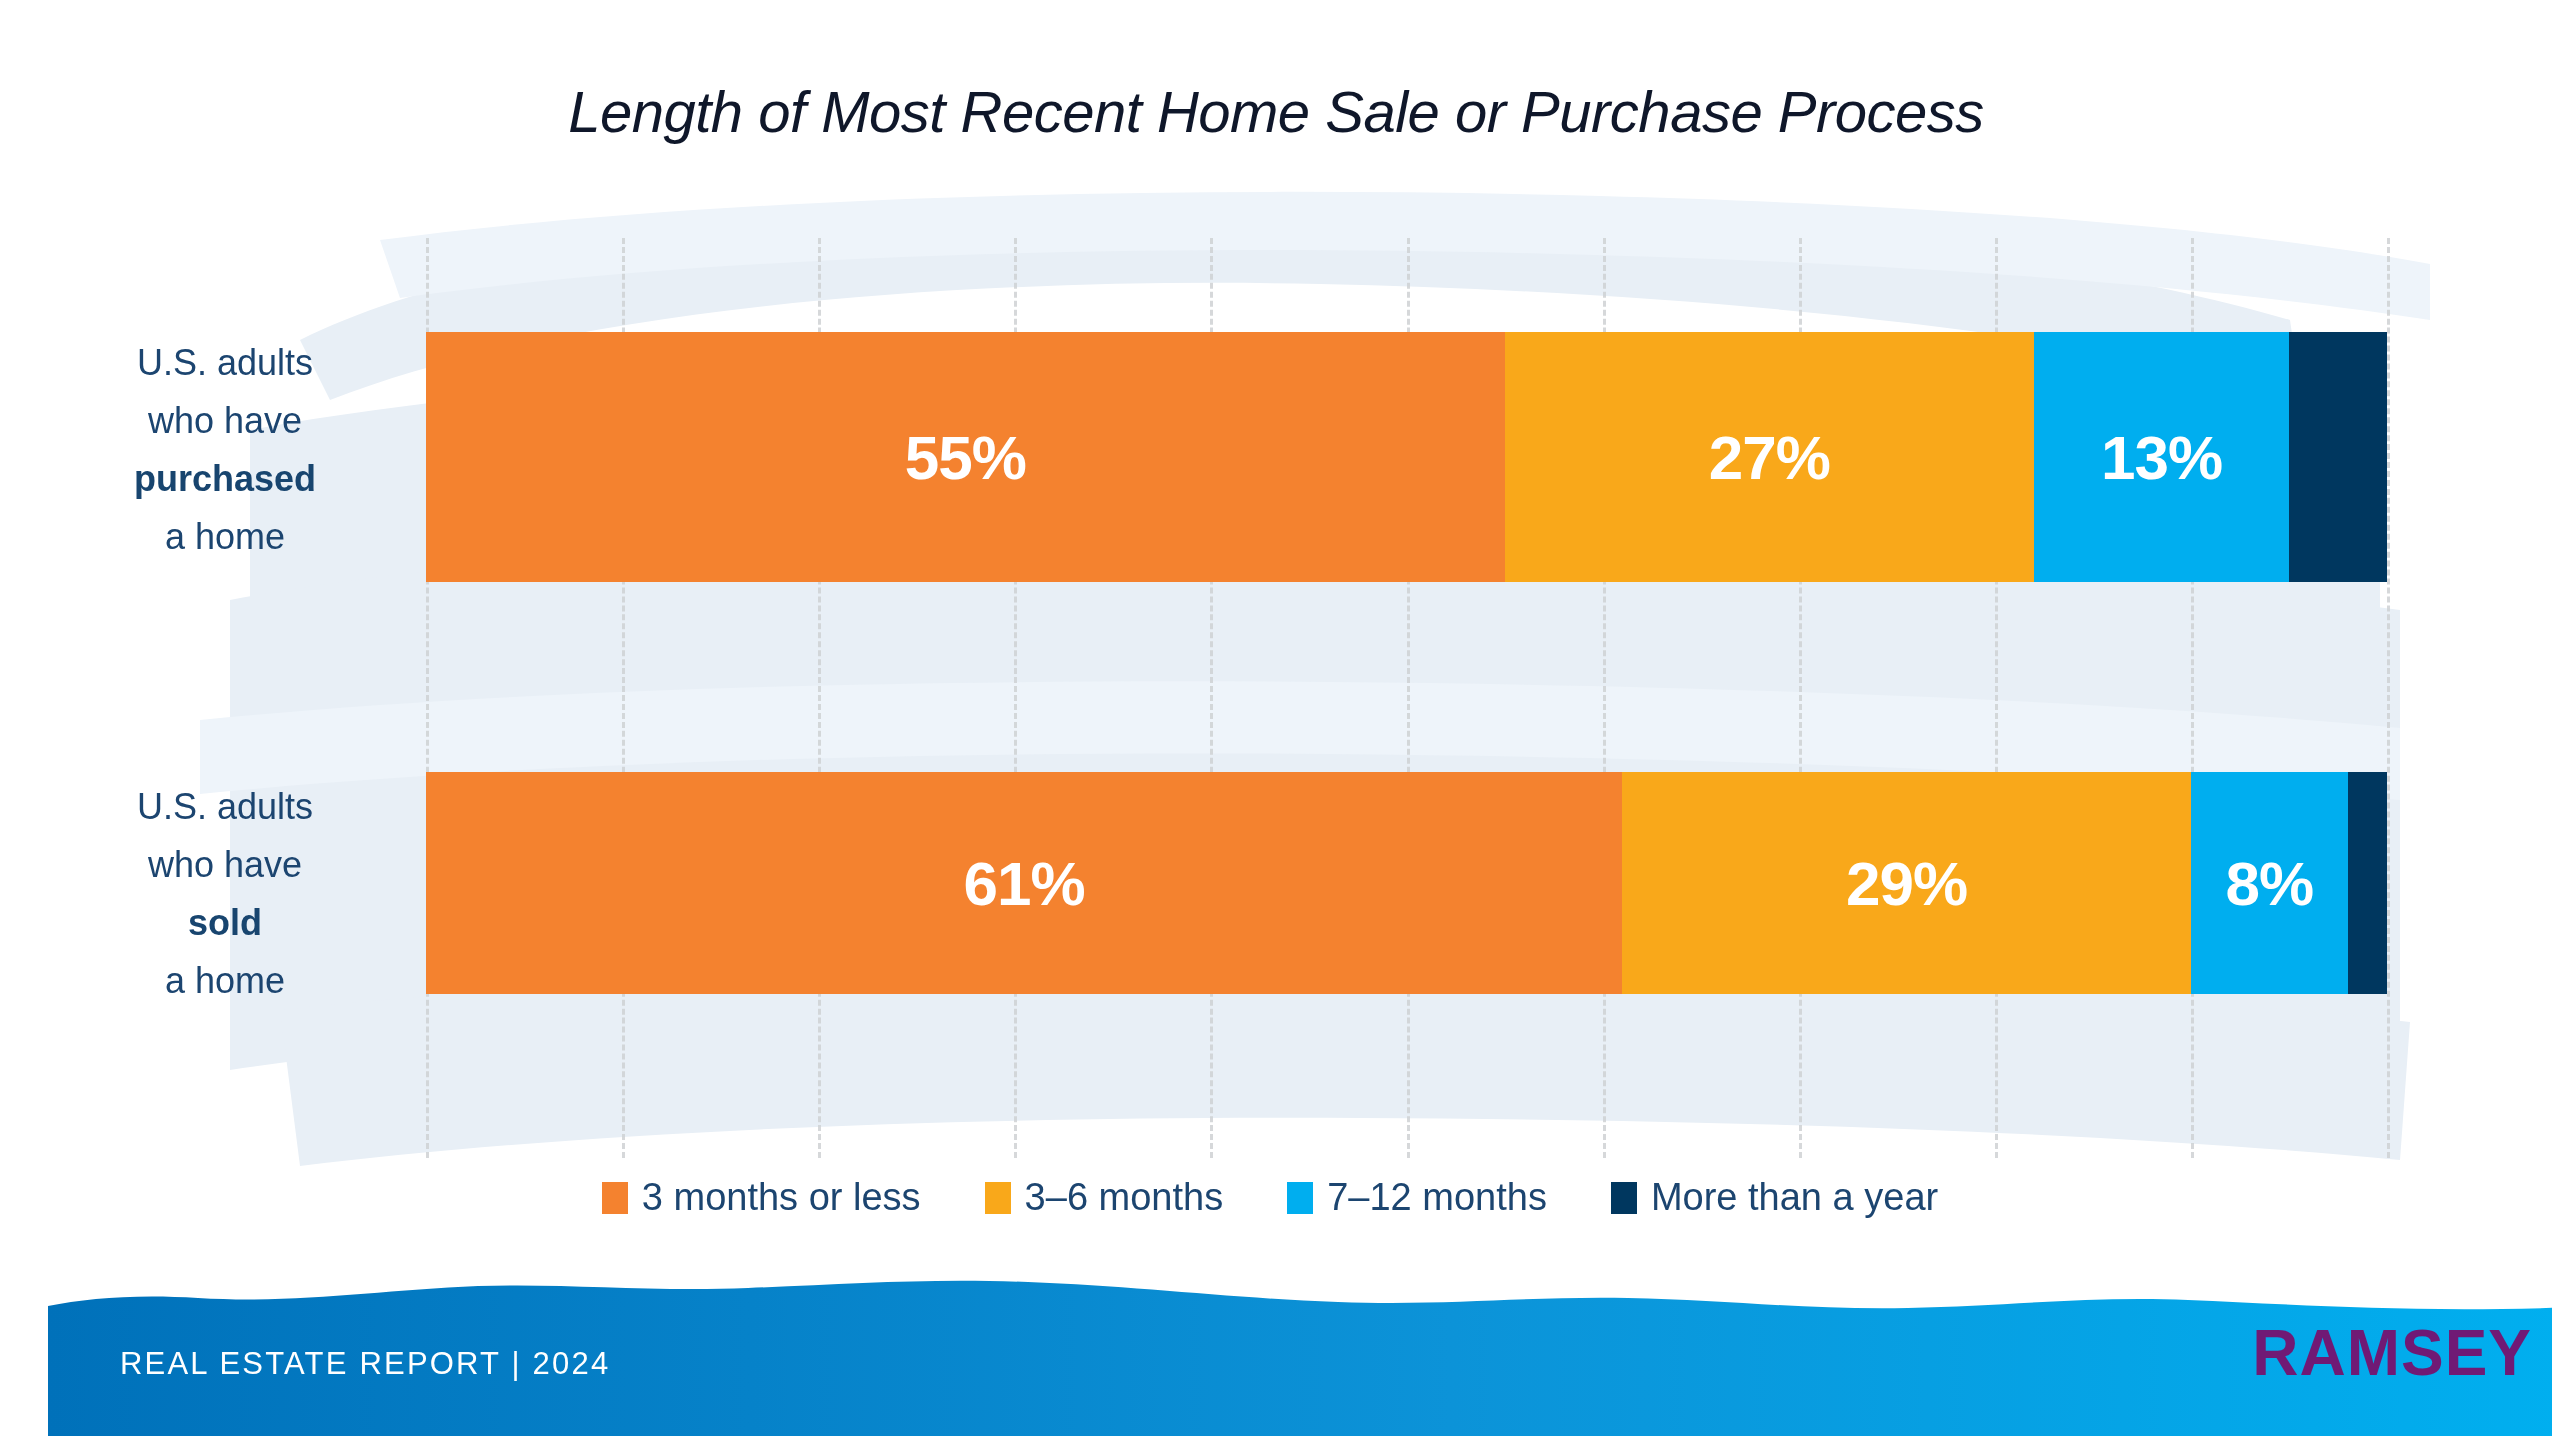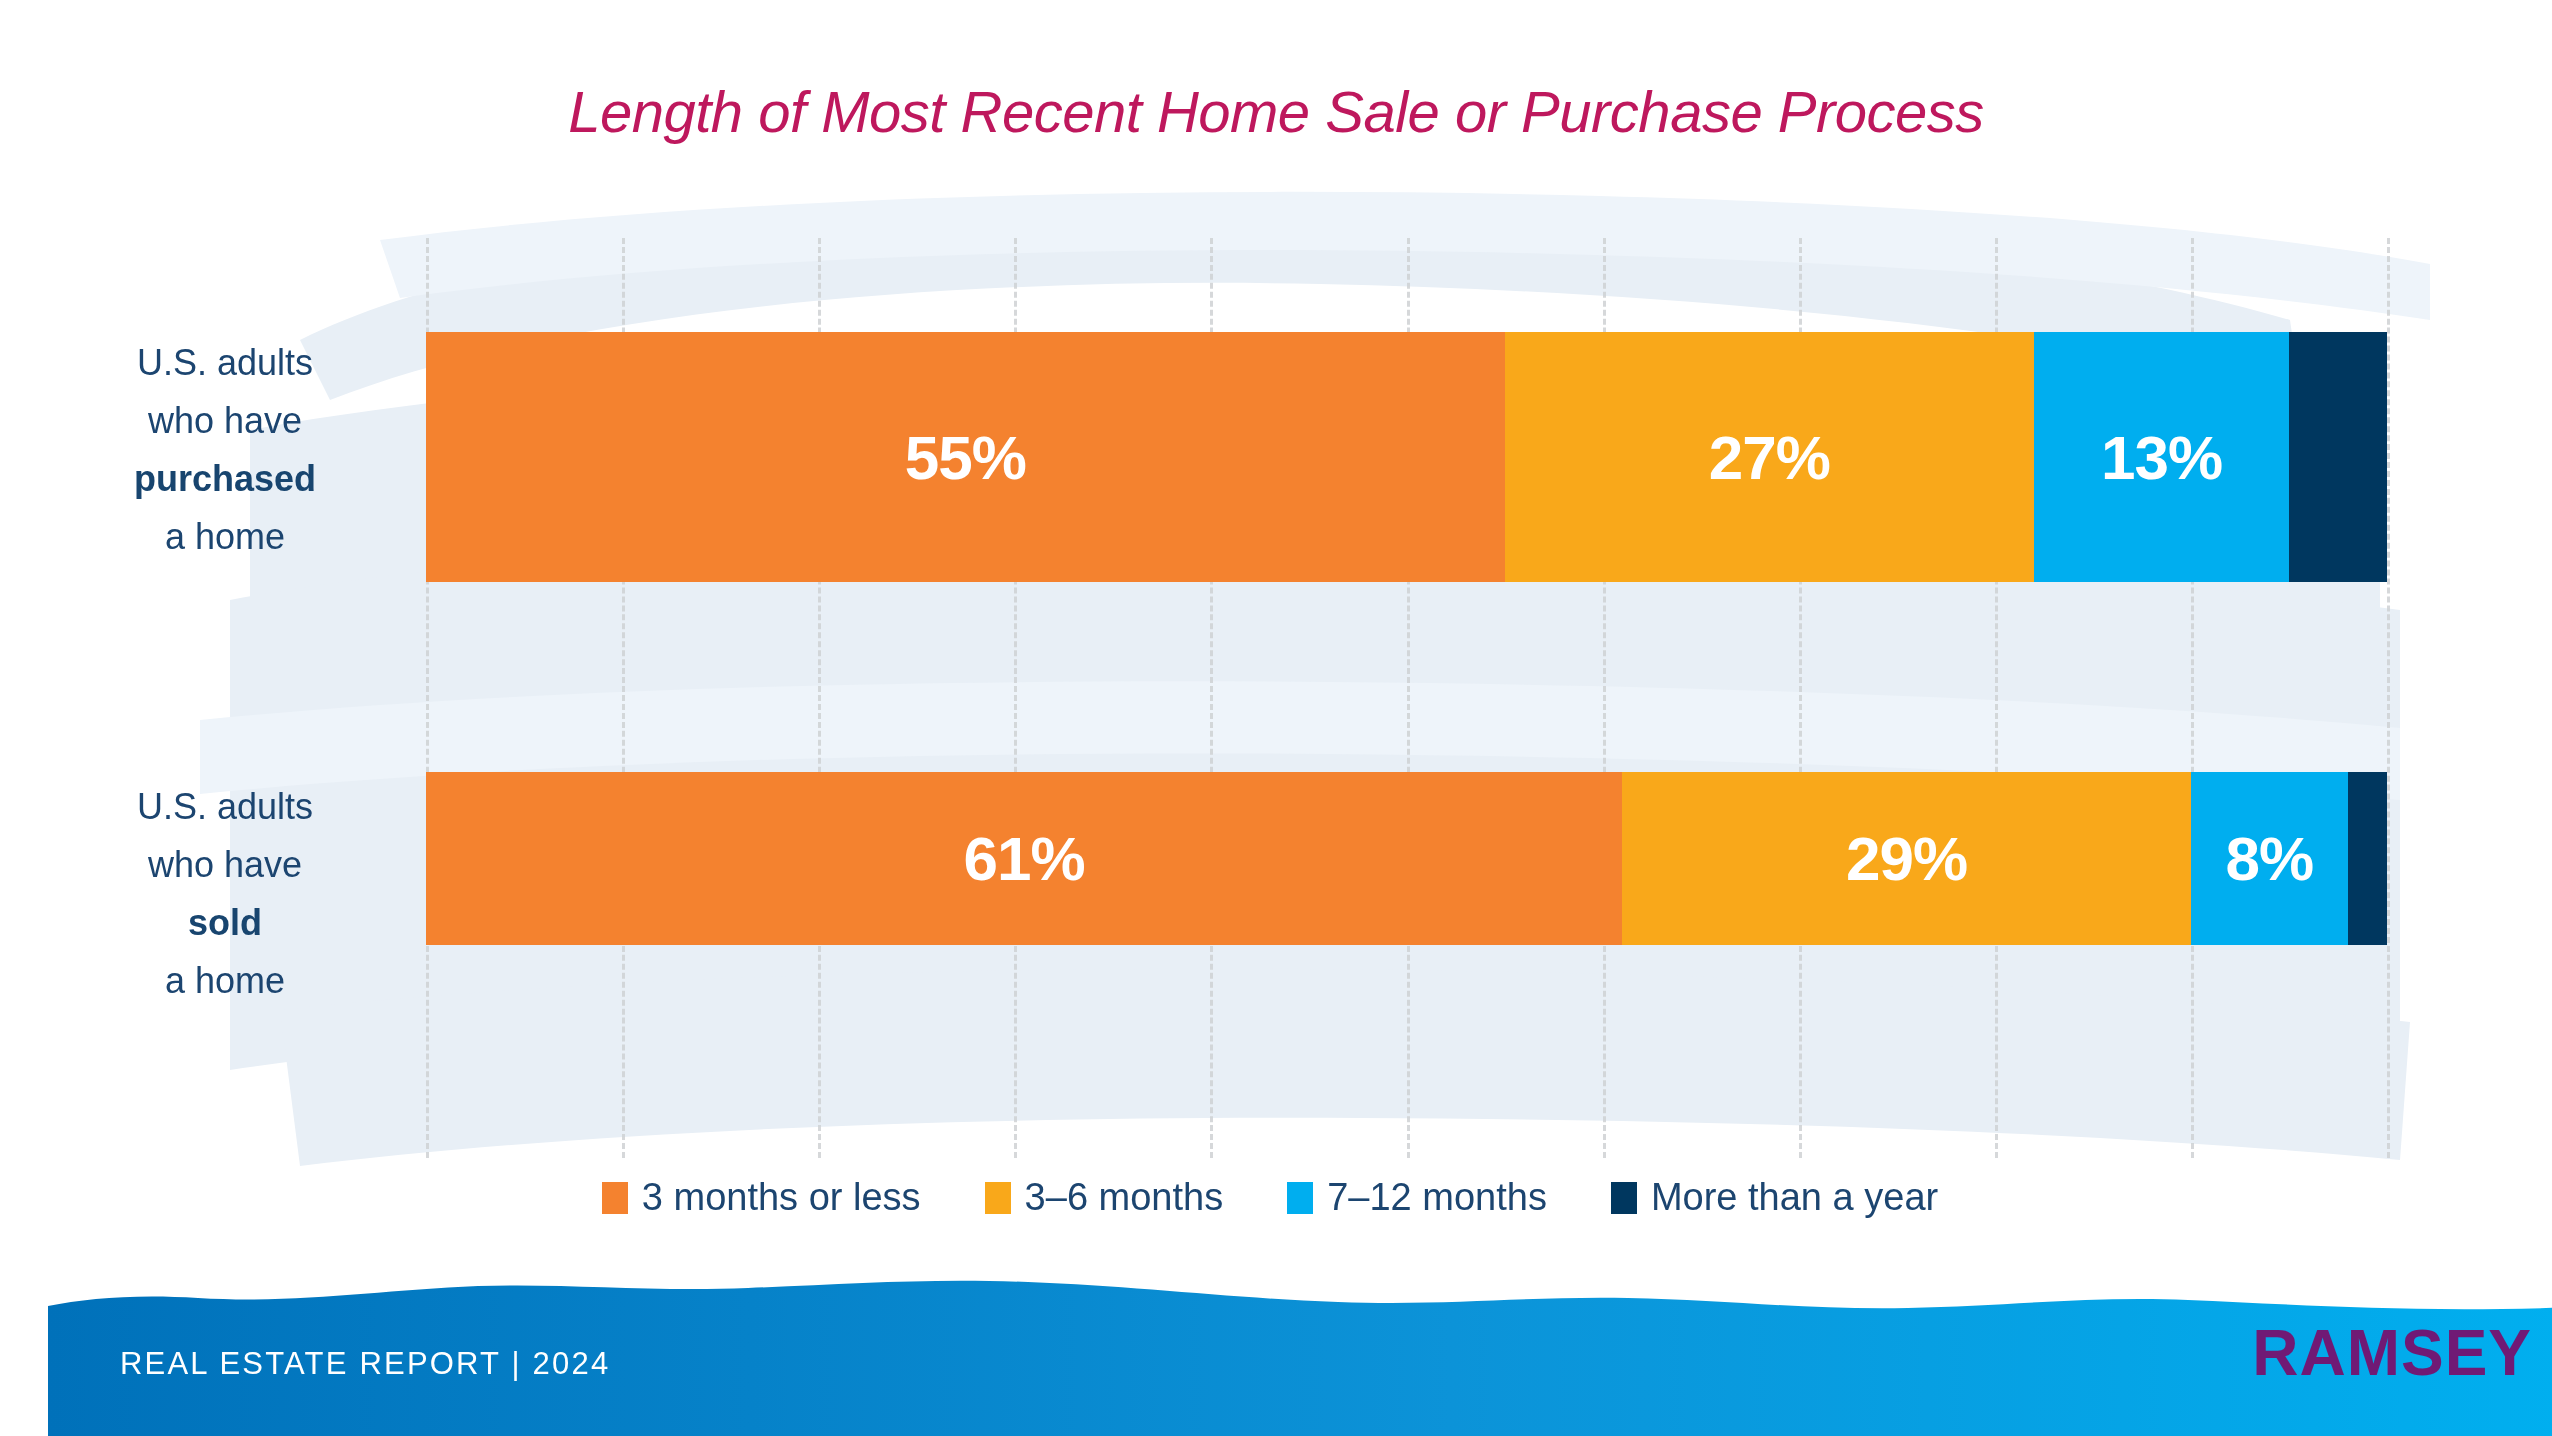--- a/index.html
+++ b/index.html
@@ -14,38 +14,38 @@
   
   .brush-layer{position:absolute;left:0;top:180px;width:2552px;height:1060px;pointer-events:none;}
   .brush-layer svg{display:block;}
 
   
   .title{
     position:absolute;left:0;top:78px;width:2552px;
     text-align:center;
     font-size:58px;font-style:italic;font-weight:400;
     letter-spacing:-0.5px;
-    color:#be185d;
+    color:#0f172a;
     white-space:nowrap;
   }
 
   
   .plot{
     position:absolute;left:426px;top:238px;width:1961px;height:920px;
   }
   .gridlines{position:absolute;inset:0;}
   .gridline{
     position:absolute;top:0;bottom:0;width:0;
     border-left:3px dashed #cfd2d4;
     opacity:.85;
   }
 
   .row{position:absolute;left:0;width:100%;}
   .row-1{top:94px;height:250px;}
-  .row-2{top:534px;height:173px;}
+  .row-2{top:534px;height:222px;}
 
   .bar{position:absolute;left:0;top:0;height:100%;width:100%;display:flex;border-radius:16px;}
   .seg{
     height:100%;
     display:flex;align-items:center;justify-content:center;
     color:#ffffff;font-weight:bold;
     font-size:62px;letter-spacing:-1px;
     overflow:hidden;
   }
   .seg.s1{background:#F4822F;}

